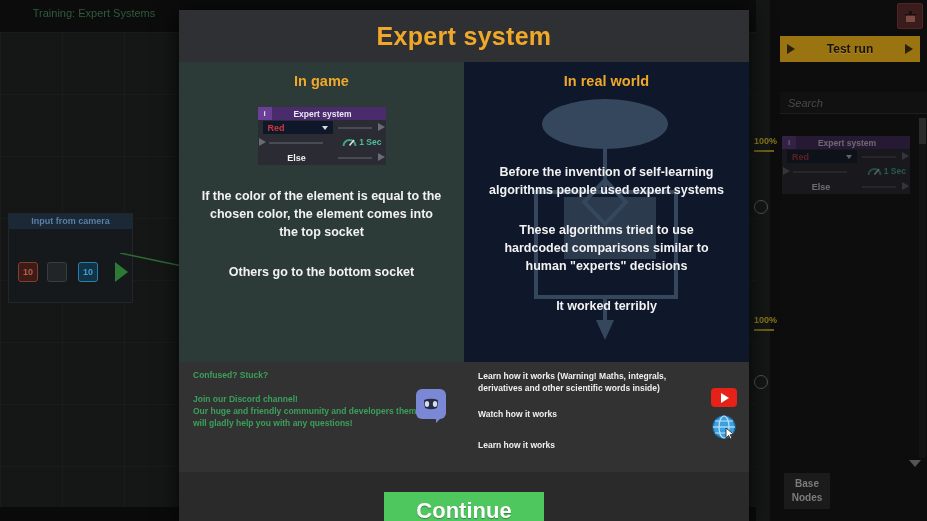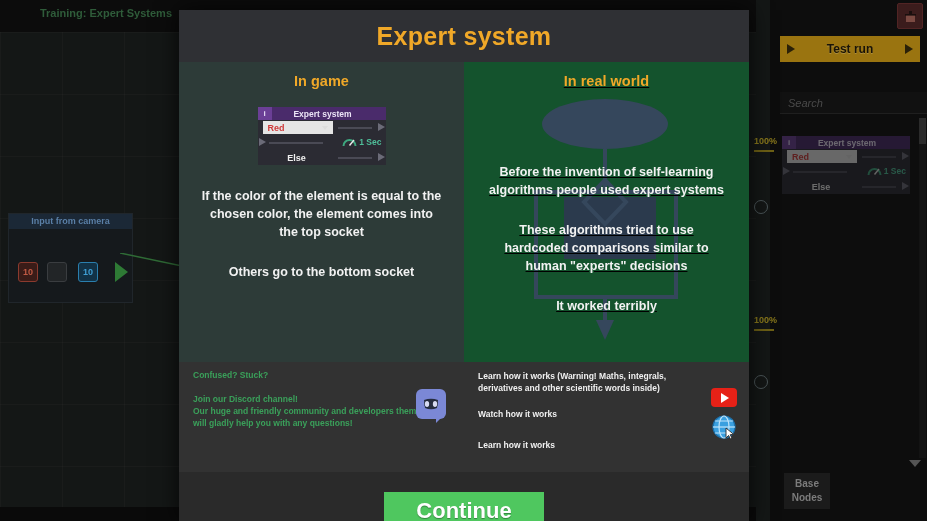--- a/index.html
+++ b/index.html
@@ -21,23 +21,22 @@
   .grid-lines {
     position: absolute; inset: 0;
     background-image:
       linear-gradient(to right, rgba(255,255,255,0.022) 1px, transparent 1px),
       linear-gradient(to bottom, rgba(255,255,255,0.022) 1px, transparent 1px);
     background-size: 62px 62px;
   }
 
   .training-title {
     position: absolute; left: 24px; top: 6px; width: 140px;
-    text-align: center; color: #2f5c3a; font-size: 11px; font-weight: bold;
+    text-align: center; color: #2f5c3a; font-size: 11px; font-weight: normal;
     line-height: 15px;
-    margin-left: 12px;
   }
 
   .cam-node {
     position: absolute; left: 8px; top: 213px; width: 125px; height: 90px;
     background: #15191c; border: 1px solid #20262b;
   }
   .cam-node-head {
     height: 15px; background: #1b2836; color: #5a7fa6;
     font-size: 9px; font-weight: bold; text-align: center; line-height: 15px;
   }
@@ -132,21 +131,21 @@
     font-size: 8px; font-weight: bold; display:flex; align-items:center; justify-content:center;
   }
   .node-title {
     flex: 1; text-align: center; color: #ece4f7; font-weight: bold; font-size: 8.5px;
     padding-right: 12px;
   }
   .node-body { background: #2b2b33; padding: 0; }
   .node-row { position: relative; height: 15px; display: flex; align-items: center; }
   .row-select {
     position: absolute; left: 5px; top: 1px; width: 70px; height: 13px;
-    background: #e5e5e5; display: flex; align-items: center; justify-content: space-between;
+    background: #0f172a; display: flex; align-items: center; justify-content: space-between;
     padding: 0 5px;
   }
   .sel-val { color: #cf3a3a; font-weight: bold; font-size: 9px; }
   .caret { width:0;height:0;border-top:4px solid #ddd;border-left:3.5px solid transparent;border-right:3.5px solid transparent; }
   .socket-line { position: absolute; height: 2px; background: #4a4a55; }
   .socket-tri-r { position:absolute; width:0;height:0;border-left:7px solid #6b6b78;border-top:4.5px solid transparent;border-bottom:4.5px solid transparent; }
   .socket-tri-l { position:absolute; width:0;height:0;border-left:7px solid #6b6b78;border-top:4.5px solid transparent;border-bottom:4.5px solid transparent; }
   .row-else { position:absolute; left:0; width:78px; text-align:center; color:#f0f0f0; font-weight:bold; font-size:9px; }
   .gauge-wrap { position: absolute; right: 4px; top: 1px; display:flex; align-items:center; gap:2px; }
   .gauge-txt { color:#4fbf9a; font-size:8.5px; font-weight:bold; }
@@ -161,21 +160,21 @@
     height: 52px; background: #2f3034;
     display: flex; align-items: center; justify-content: center;
   }
   .modal-title {
     color: #f0a828; font-size: 25px; font-weight: bold;
     letter-spacing: 0.3px;
   }
   .cols { display: flex; height: 300px; }
   .col { flex: 1; position: relative; overflow: hidden; }
   .col-left { background: #2d3b38; }
-  .col-right { background: #14532d; text-decoration: underline; }
+  .col-right { background: #0f172a; }
   .col-h {
     text-align: center; font-size: 14.5px; font-weight: bold; color: #f0a828;
     margin-top: 11px; position: relative; z-index: 3;
   }
   .col-body { position: relative; z-index: 3; padding: 0 22px; }
   .para {
     color: #f2f2f2; font-size: 12.5px; font-weight: bold; text-align: center;
     line-height: 18px; margin-top: 22px;
   }
   .node-demo { position: relative; z-index: 3; display:flex; justify-content:center; margin-top: 18px; }

